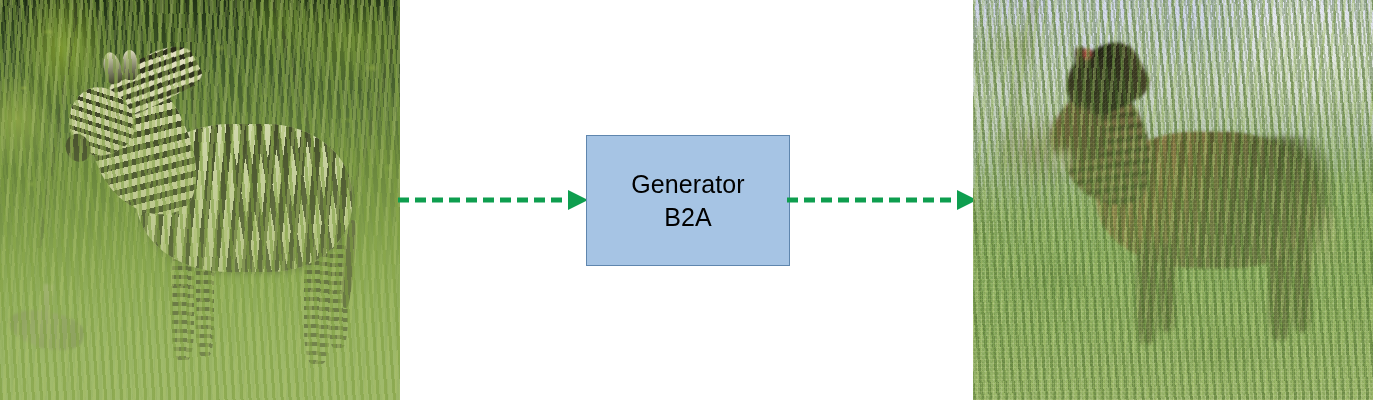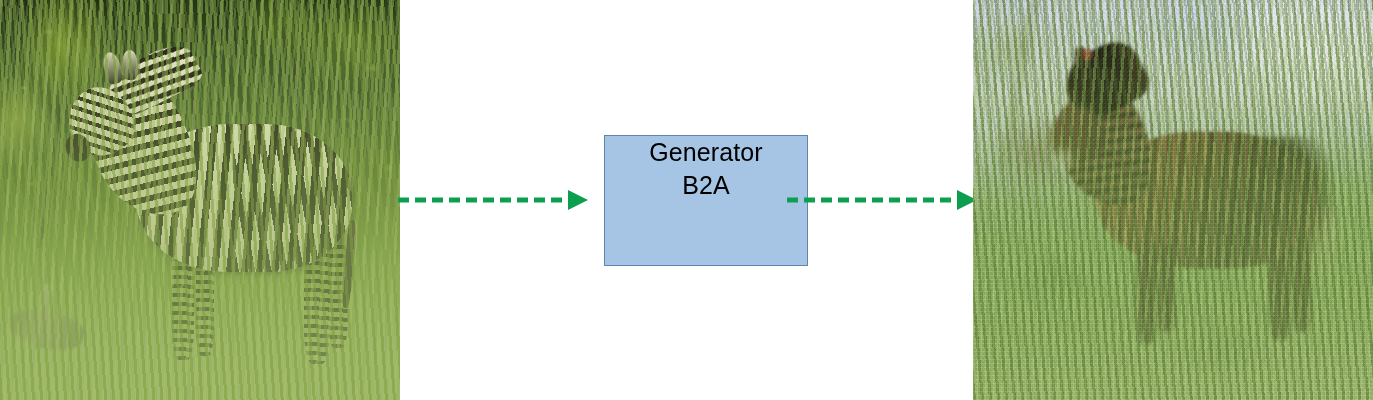--- a/index.html
+++ b/index.html
@@ -365,31 +365,31 @@
     top: 66%;
     background-image:
       repeating-linear-gradient(85deg, rgba(70,104,40,.45) 0 3px, transparent 3px 8px),
       repeating-linear-gradient(95deg, rgba(160,190,104,.40) 0 3px, transparent 3px 9px),
       linear-gradient(180deg, rgba(130,166,80,0) 0%, rgba(124,160,76,.50) 45%, rgba(146,176,96,.72) 100%);
   }
 
   
   #generator-box {
     position: absolute;
-    left: 604px;
+    left: 586px;
     top: 135px;
     width: 204px;
     height: 131px;
     box-sizing: border-box;
     background: #a6c4e4;
     border: 1px solid #5f86ae;
     display: flex;
     flex-direction: column;
     align-items: center;
-    justify-content: flex-start;
+    justify-content: center;
     color: #000000;
     font-size: 25px;
     line-height: 1.32;
     letter-spacing: .1px;
   }
   #generator-box .gbl { display: block; }
 
   .arrow-svg { position: absolute; overflow: visible; }
   #arrow-in  { left: 398px; top: 182px; }
   #arrow-out { left: 787px; top: 182px; }

